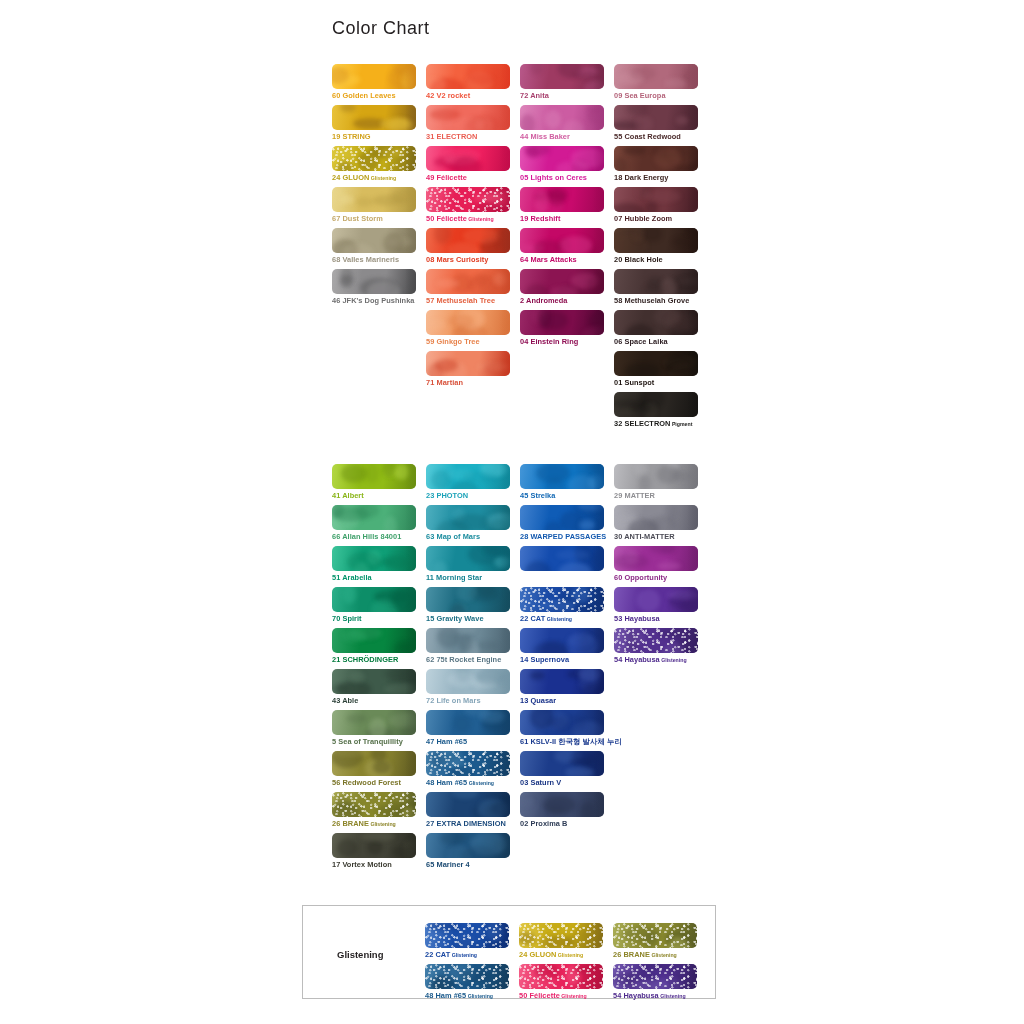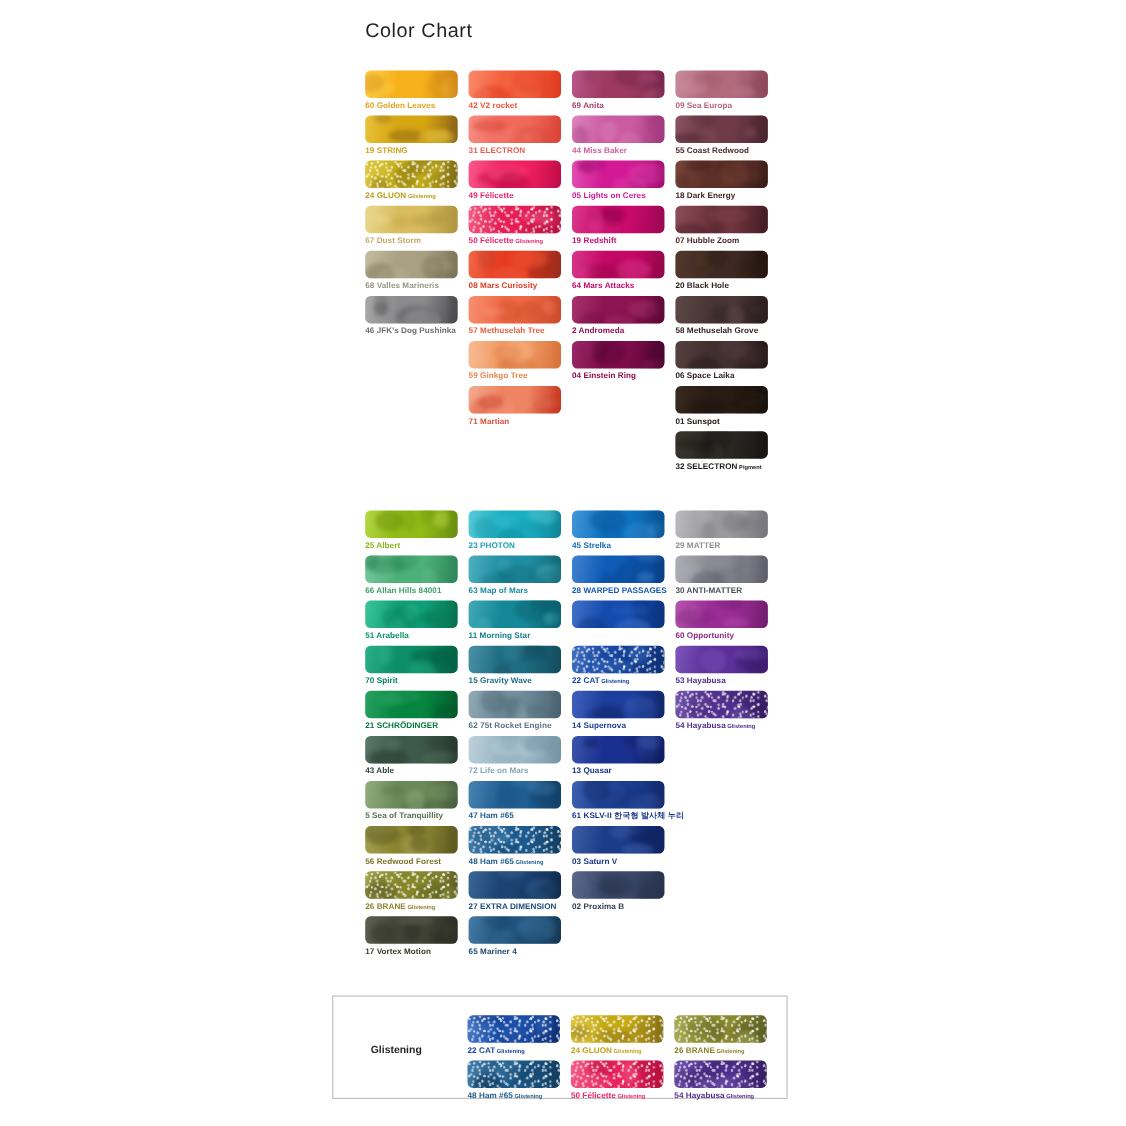--- a/index.html
+++ b/index.html
@@ -292,21 +292,21 @@
     <div class="col col2">
       <div class="swatch-cell">
         <div class="swatch" style="background: linear-gradient(100deg, rgb(184, 88, 138) 0%, rgb(158, 58, 98) 35%, rgb(158, 58, 98) 62%, rgb(119, 40, 74) 100%);">
           <span class="blotch" style="width: 13.6713px; height: 15.0781px; left: 9.52043px; top: -4.53786px; background: rgb(119, 40, 74); opacity: 0.19;"></span>
           <span class="blotch" style="width: 22.7142px; height: 10.1074px; left: 56.4075px; top: 3.09052px; background: rgb(184, 88, 138); opacity: 0.41;"></span>
           <span class="blotch" style="width: 32.9935px; height: 8.50028px; left: 50.1175px; top: 6.94576px; background: rgb(119, 40, 74); opacity: 0.37;"></span>
           <span class="blotch" style="width: 24.8054px; height: 19.2855px; left: 63.5214px; top: 15.8352px; background: rgb(184, 88, 138); opacity: 0.32;"></span>
           <span class="blotch" style="width: 23.5696px; height: 19.0915px; left: 38.4489px; top: -4.86329px; background: rgb(119, 40, 74); opacity: 0.49;"></span>
           <span class="edge" style="background: linear-gradient(90deg, transparent, rgb(119, 40, 74));"></span>
         </div>
-        <div class="label" style="color: rgb(168, 65, 110);">69 Anita</div>
+        <div class="label" style="color: rgb(168, 65, 110);">72 Anita</div>
       </div>
       <div class="swatch-cell">
         <div class="swatch" style="background: linear-gradient(100deg, rgb(221, 134, 187) 0%, rgb(204, 92, 162) 35%, rgb(204, 92, 162) 62%, rgb(163, 58, 126) 100%);">
           <span class="blotch" style="width: 18.7795px; height: 8.03362px; left: 66.2942px; top: 0.351753px; background: rgb(163, 58, 126); opacity: 0.42;"></span>
           <span class="blotch" style="width: 22.8727px; height: 21.51px; left: 41.6253px; top: 14.6398px; background: rgb(221, 134, 187); opacity: 0.26;"></span>
           <span class="blotch" style="width: 14.9549px; height: 20.3137px; left: -0.147723px; top: 9.21941px; background: rgb(163, 58, 126); opacity: 0.39;"></span>
           <span class="blotch" style="width: 15.7124px; height: 19.5772px; left: 24.969px; top: 4.71517px; background: rgb(221, 134, 187); opacity: 0.4;"></span>
           <span class="blotch" style="width: 24.2439px; height: 17.6366px; left: 67.232px; top: 2.55644px; background: rgb(163, 58, 126); opacity: 0.41;"></span>
           <span class="edge" style="background: linear-gradient(90deg, transparent, rgb(163, 58, 126));"></span>
         </div>
@@ -474,21 +474,21 @@
     <div class="col col0">
       <div class="swatch-cell">
         <div class="swatch" style="background: linear-gradient(100deg, rgb(180, 216, 68) 0%, rgb(144, 187, 22) 35%, rgb(144, 187, 22) 62%, rgb(106, 142, 16) 100%);">
           <span class="blotch" style="width: 25.6616px; height: 18.3008px; left: 9.31247px; top: 0.35993px; background: rgb(106, 142, 16); opacity: 0.48;"></span>
           <span class="blotch" style="width: 19.2022px; height: 8.07866px; left: 52.1963px; top: 5.39148px; background: rgb(180, 216, 68); opacity: 0.18;"></span>
           <span class="blotch" style="width: 14.8215px; height: 20.111px; left: 32.6337px; top: -1.51406px; background: rgb(106, 142, 16); opacity: 0.22;"></span>
           <span class="blotch" style="width: 14.832px; height: 15.2075px; left: 62.1115px; top: 0.409656px; background: rgb(180, 216, 68); opacity: 0.45;"></span>
           <span class="blotch" style="width: 12.8718px; height: 16.8514px; left: 50.1724px; top: -3.6829px; background: rgb(106, 142, 16); opacity: 0.39;"></span>
           <span class="edge" style="background: linear-gradient(90deg, transparent, rgb(106, 142, 16));"></span>
         </div>
-        <div class="label" style="color: rgb(138, 181, 24);">25 Albert</div>
+        <div class="label" style="color: rgb(138, 181, 24);">41 Albert</div>
       </div>
       <div class="swatch-cell">
         <div class="swatch" style="background: linear-gradient(100deg, rgb(118, 202, 156) 0%, rgb(76, 176, 121) 35%, rgb(76, 176, 121) 62%, rgb(46, 134, 88) 100%);">
           <span class="blotch" style="width: 22.299px; height: 14.6991px; left: 24.4531px; top: -1.70696px; background: rgb(46, 134, 88); opacity: 0.33;"></span>
           <span class="blotch" style="width: 12.7065px; height: 22.7891px; left: 52.4607px; top: 10.6068px; background: rgb(118, 202, 156); opacity: 0.26;"></span>
           <span class="blotch" style="width: 12.977px; height: 16.7251px; left: -0.538085px; top: -3.9421px; background: rgb(46, 134, 88); opacity: 0.51;"></span>
           <span class="blotch" style="width: 16.4247px; height: 10.8506px; left: 11.3931px; top: 10.069px; background: rgb(118, 202, 156); opacity: 0.4;"></span>
           <span class="blotch" style="width: 36.2346px; height: 15.7504px; left: 0.803064px; top: 0.833091px; background: rgb(46, 134, 88); opacity: 0.45;"></span>
           <span class="edge" style="background: linear-gradient(90deg, transparent, rgb(46, 134, 88));"></span>
         </div>

